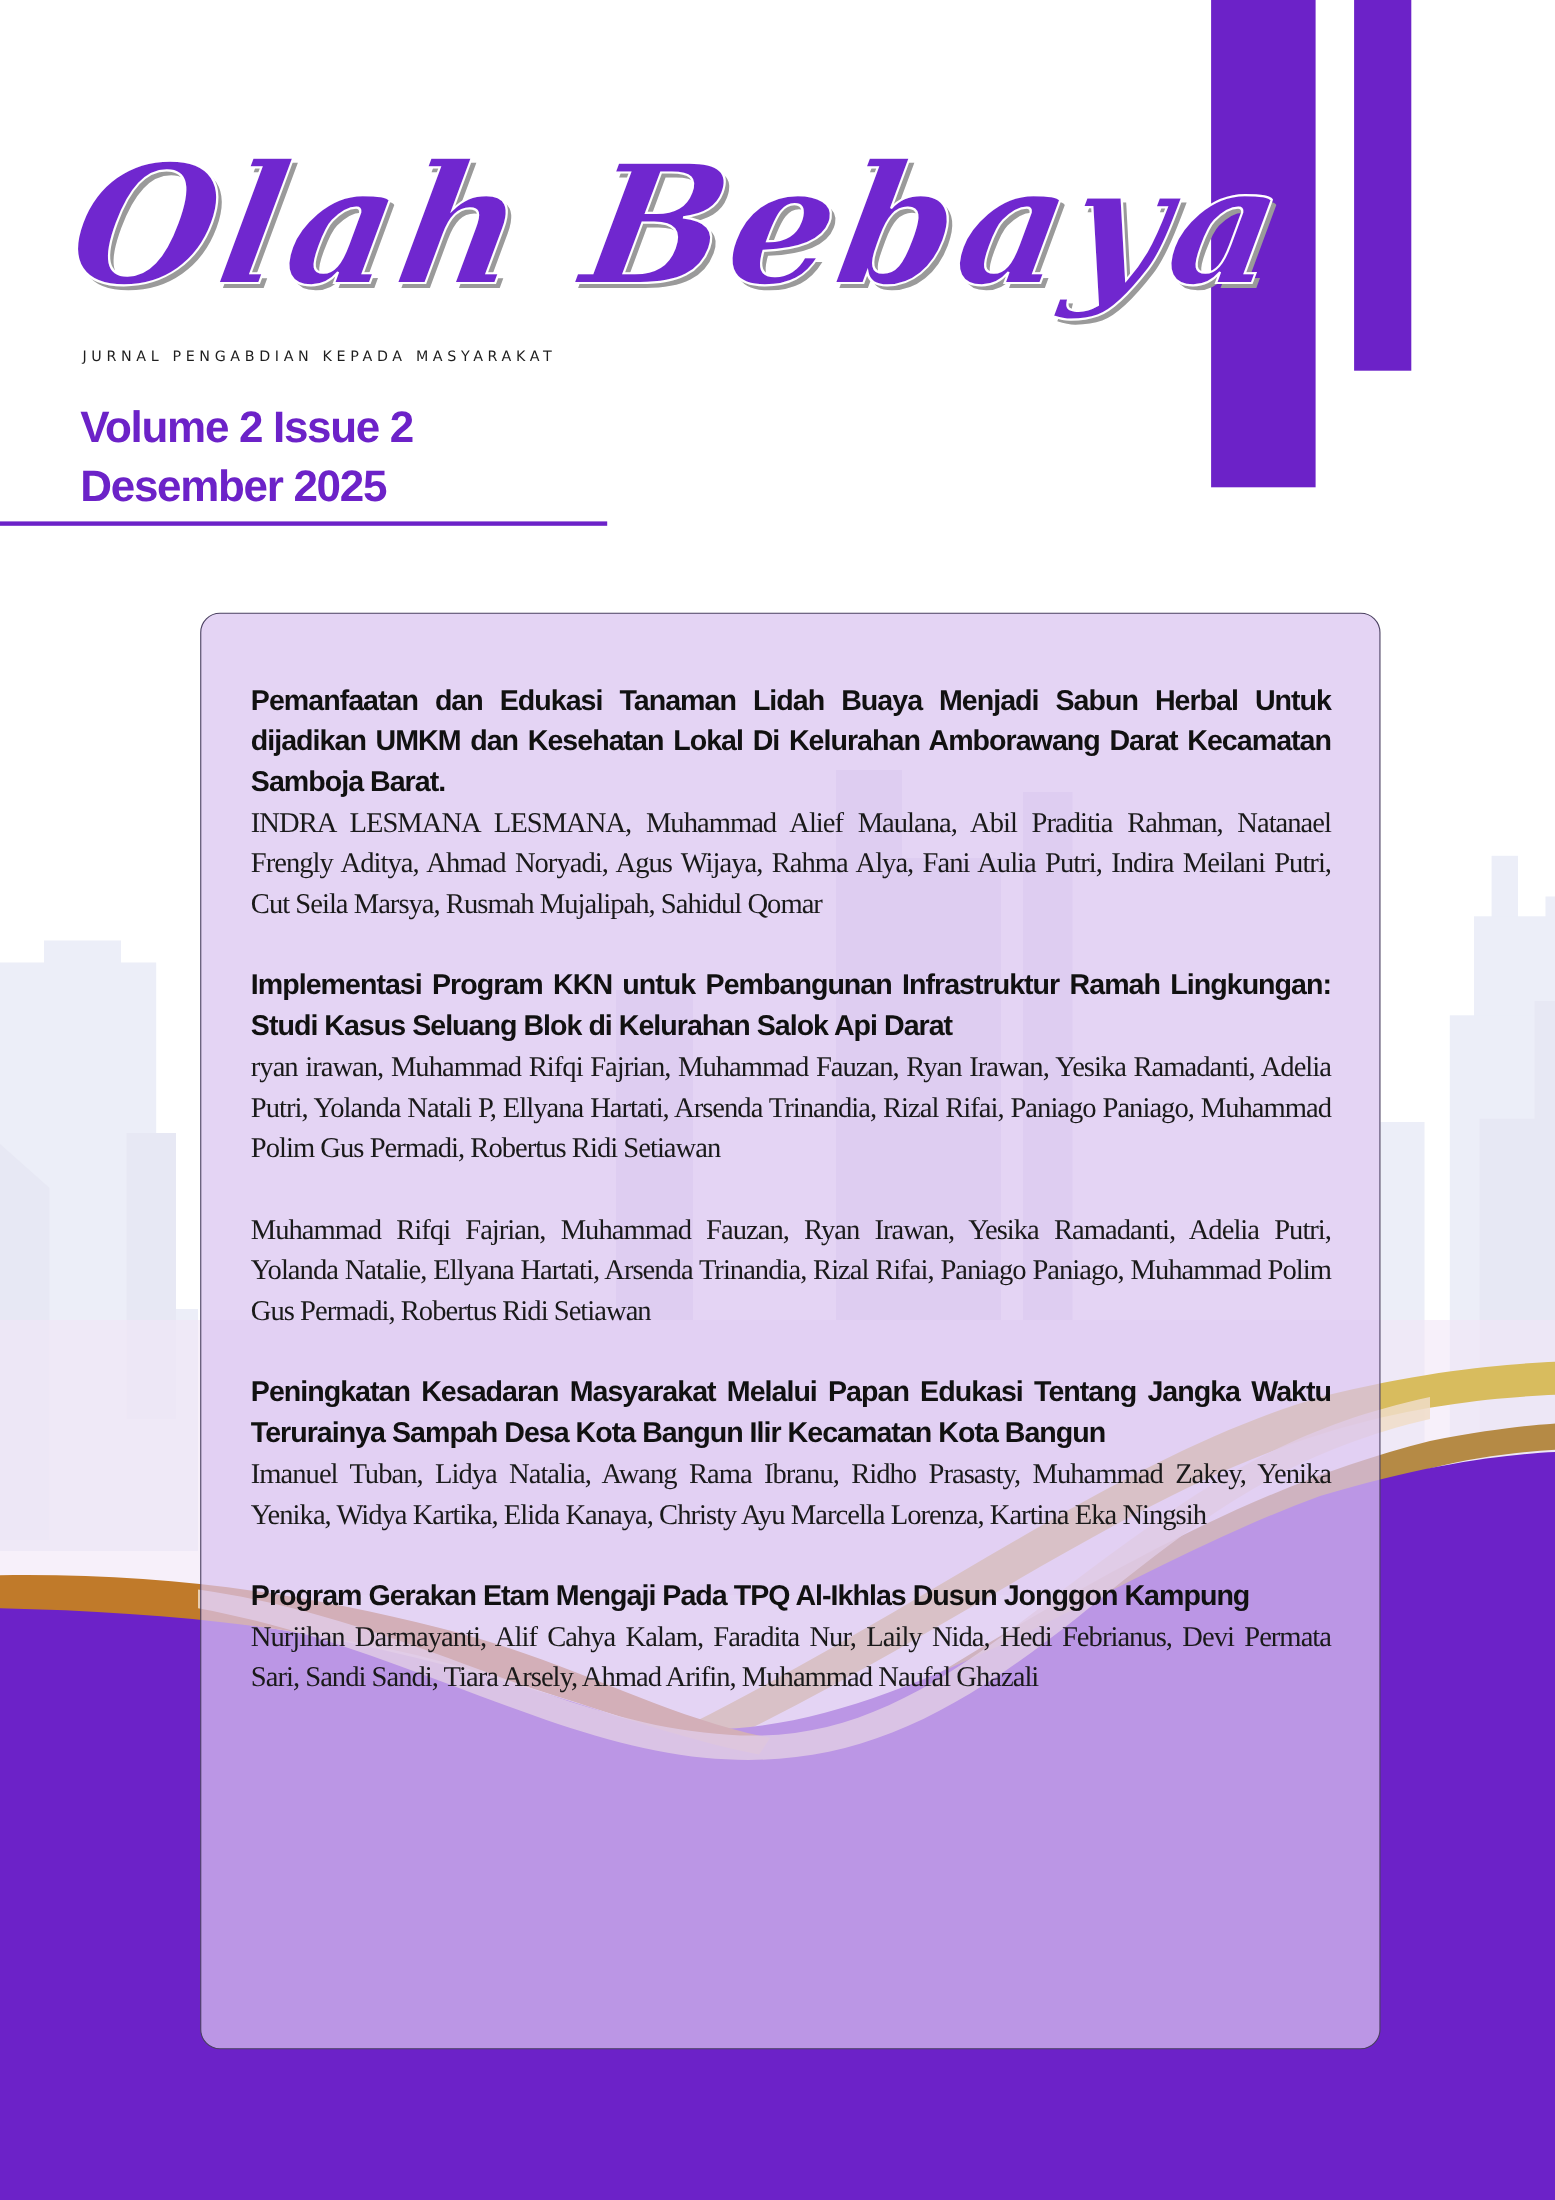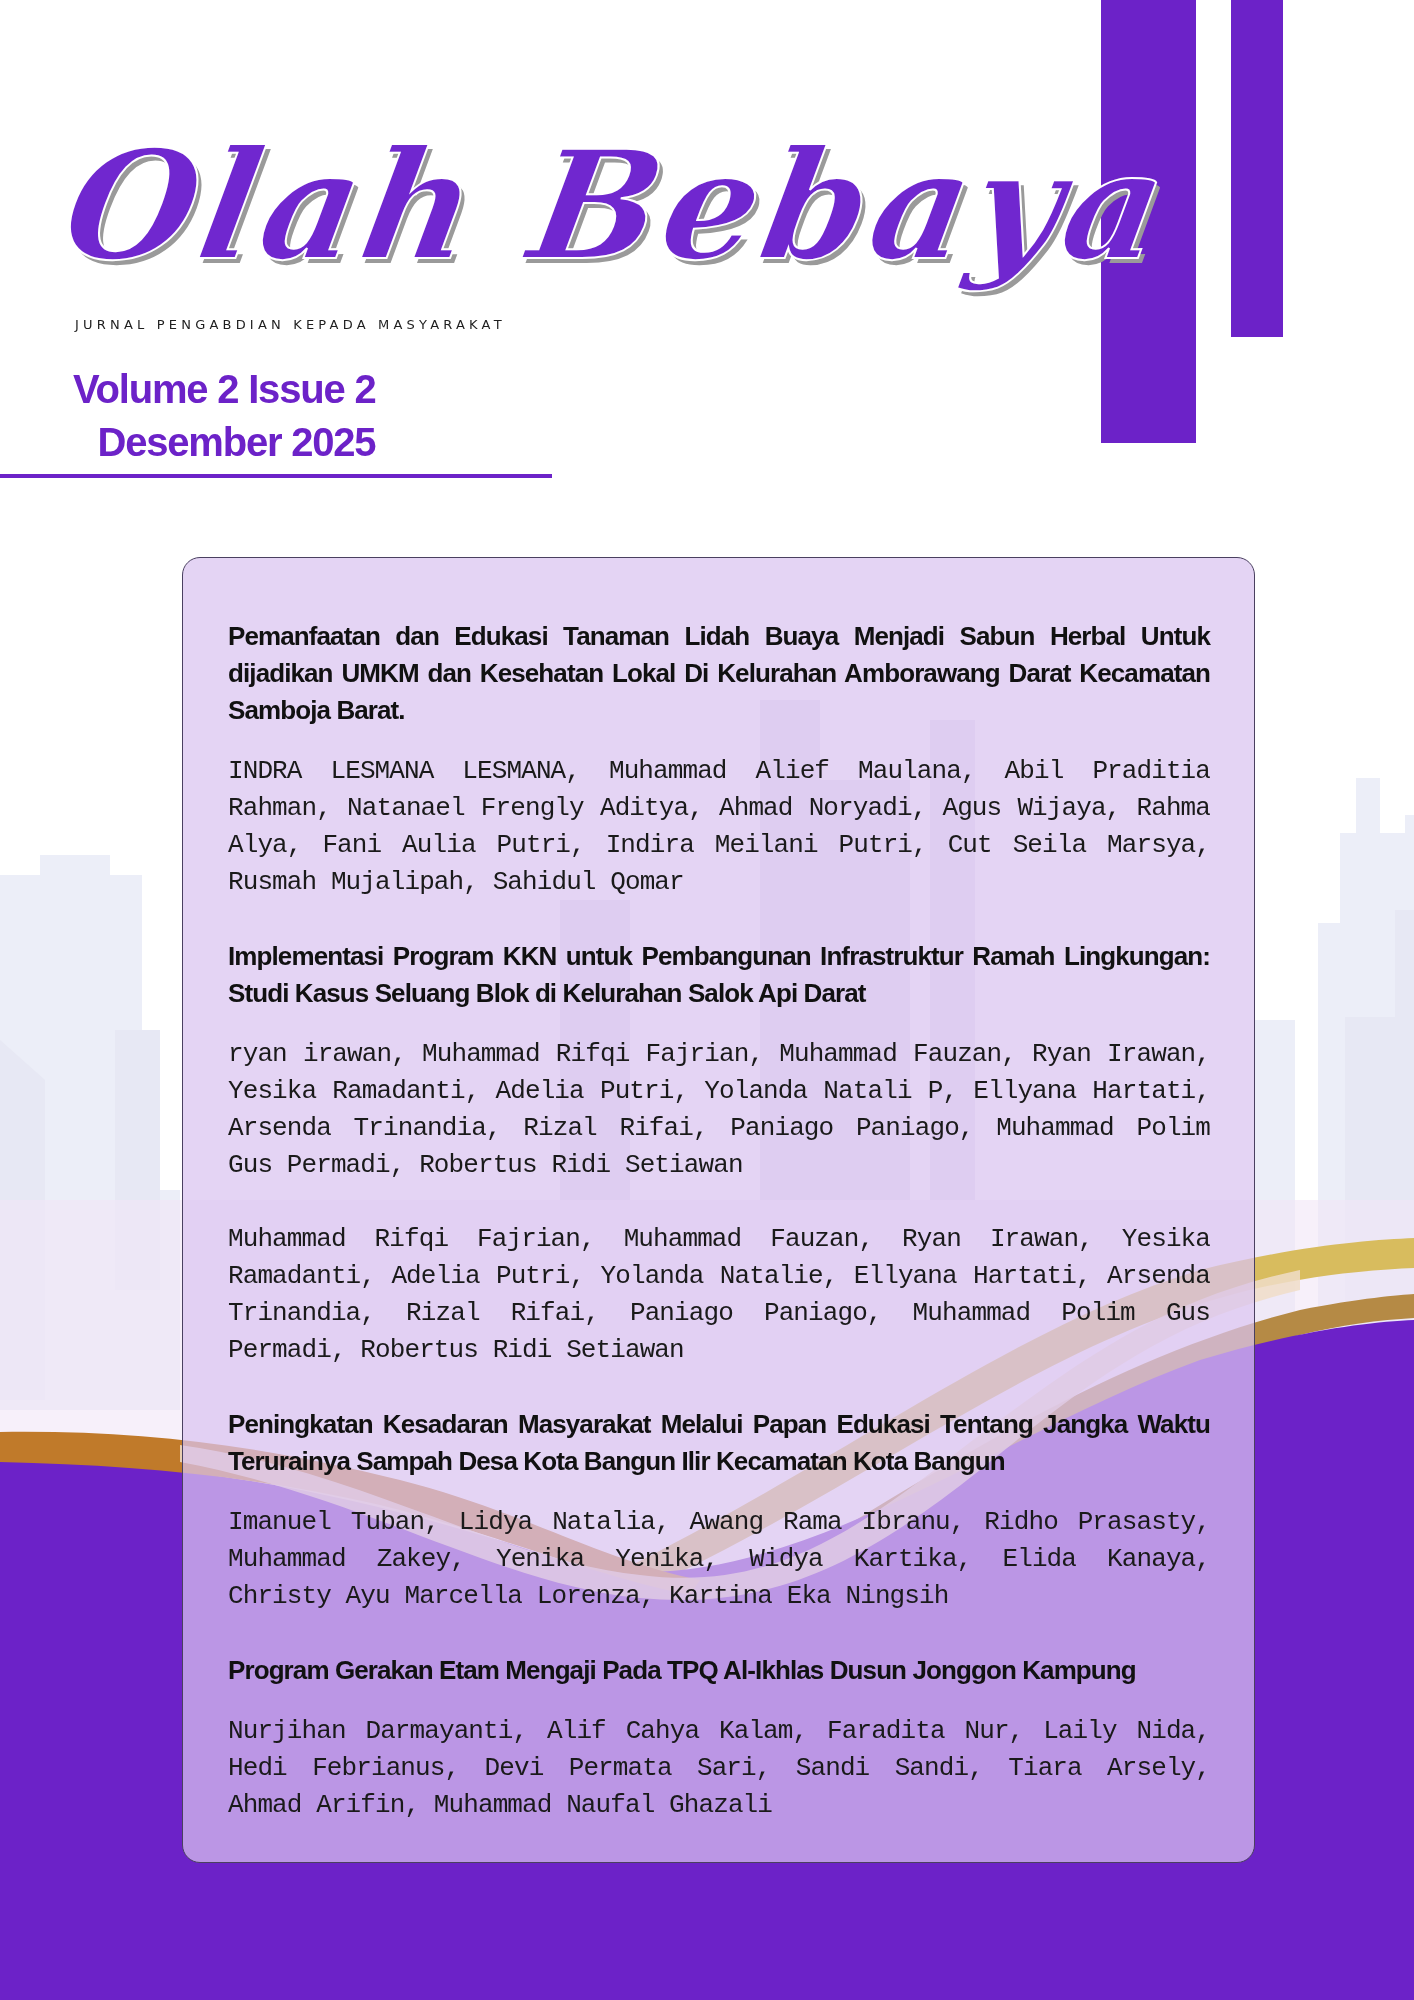--- a/index.html
+++ b/index.html
@@ -22,45 +22,44 @@
     -webkit-text-stroke: 2px #ffffff;
     transform: skewX(-10deg);
     white-space: nowrap;
   }
   .logo-sub {
     position: absolute; left: 7px; top: 207px;
     font-family: "DejaVu Sans", sans-serif; font-size: 13px; letter-spacing: 4.2px;
     color: #1e1e1e; white-space: nowrap;
   }
 
-  .issue { position: absolute; left: 73px; top: 363px; z-index: 3; text-align: right; }
+  .issue { position: absolute; left: 73px; top: 363px; z-index: 3; }
   .issue-line {
     font-family: "Liberation Sans", sans-serif; font-weight: bold;
     font-size: 40px; line-height: 53px; color: #6c22c8; letter-spacing: -1.2px;
   }
   .issue-rule { position: absolute; left: 0; top: 474px; width: 552px; height: 4px; background: #6c22c8; z-index: 3; }
 
   .panel {
     position: absolute; left: 182px; top: 557px; width: 1073px; height: 1306px;
     border: 1.5px solid #4a4060; border-radius: 18px;
     background: rgba(218, 195, 240, 0.72);
     z-index: 4; overflow: hidden; padding-left: 32px;
   }
   .panel-inner { position: absolute; left: 45px; top: 60px; width: 982px; }
   .article { margin-bottom: 37px; }
   .article-title {
     font-family: "Liberation Sans", sans-serif; font-weight: bold;
     font-size: 26px; line-height: 37px; color: #111111; text-align: justify;
     letter-spacing: -0.9px;
   }
   .article-authors {
-    font-family: Liberation Mono, monospace; font-weight: normal;
+    font-family: Liberation Serif, serif; font-weight: normal;
     font-size: 26px; line-height: 37px; color: #1a1a1a; text-align: justify;
     letter-spacing: -0.9px;
-    margin-top: 24px;
   }
 </style>
 </head>
 <body>
 
 <svg class="bg-svg" viewBox="0 0 1414 2000" xmlns="http://www.w3.org/2000/svg">
 
   <g fill="#eceef8">
     <rect x="0" y="875" width="40" height="520"></rect>
     <rect x="40" y="855" width="70" height="540"></rect>

